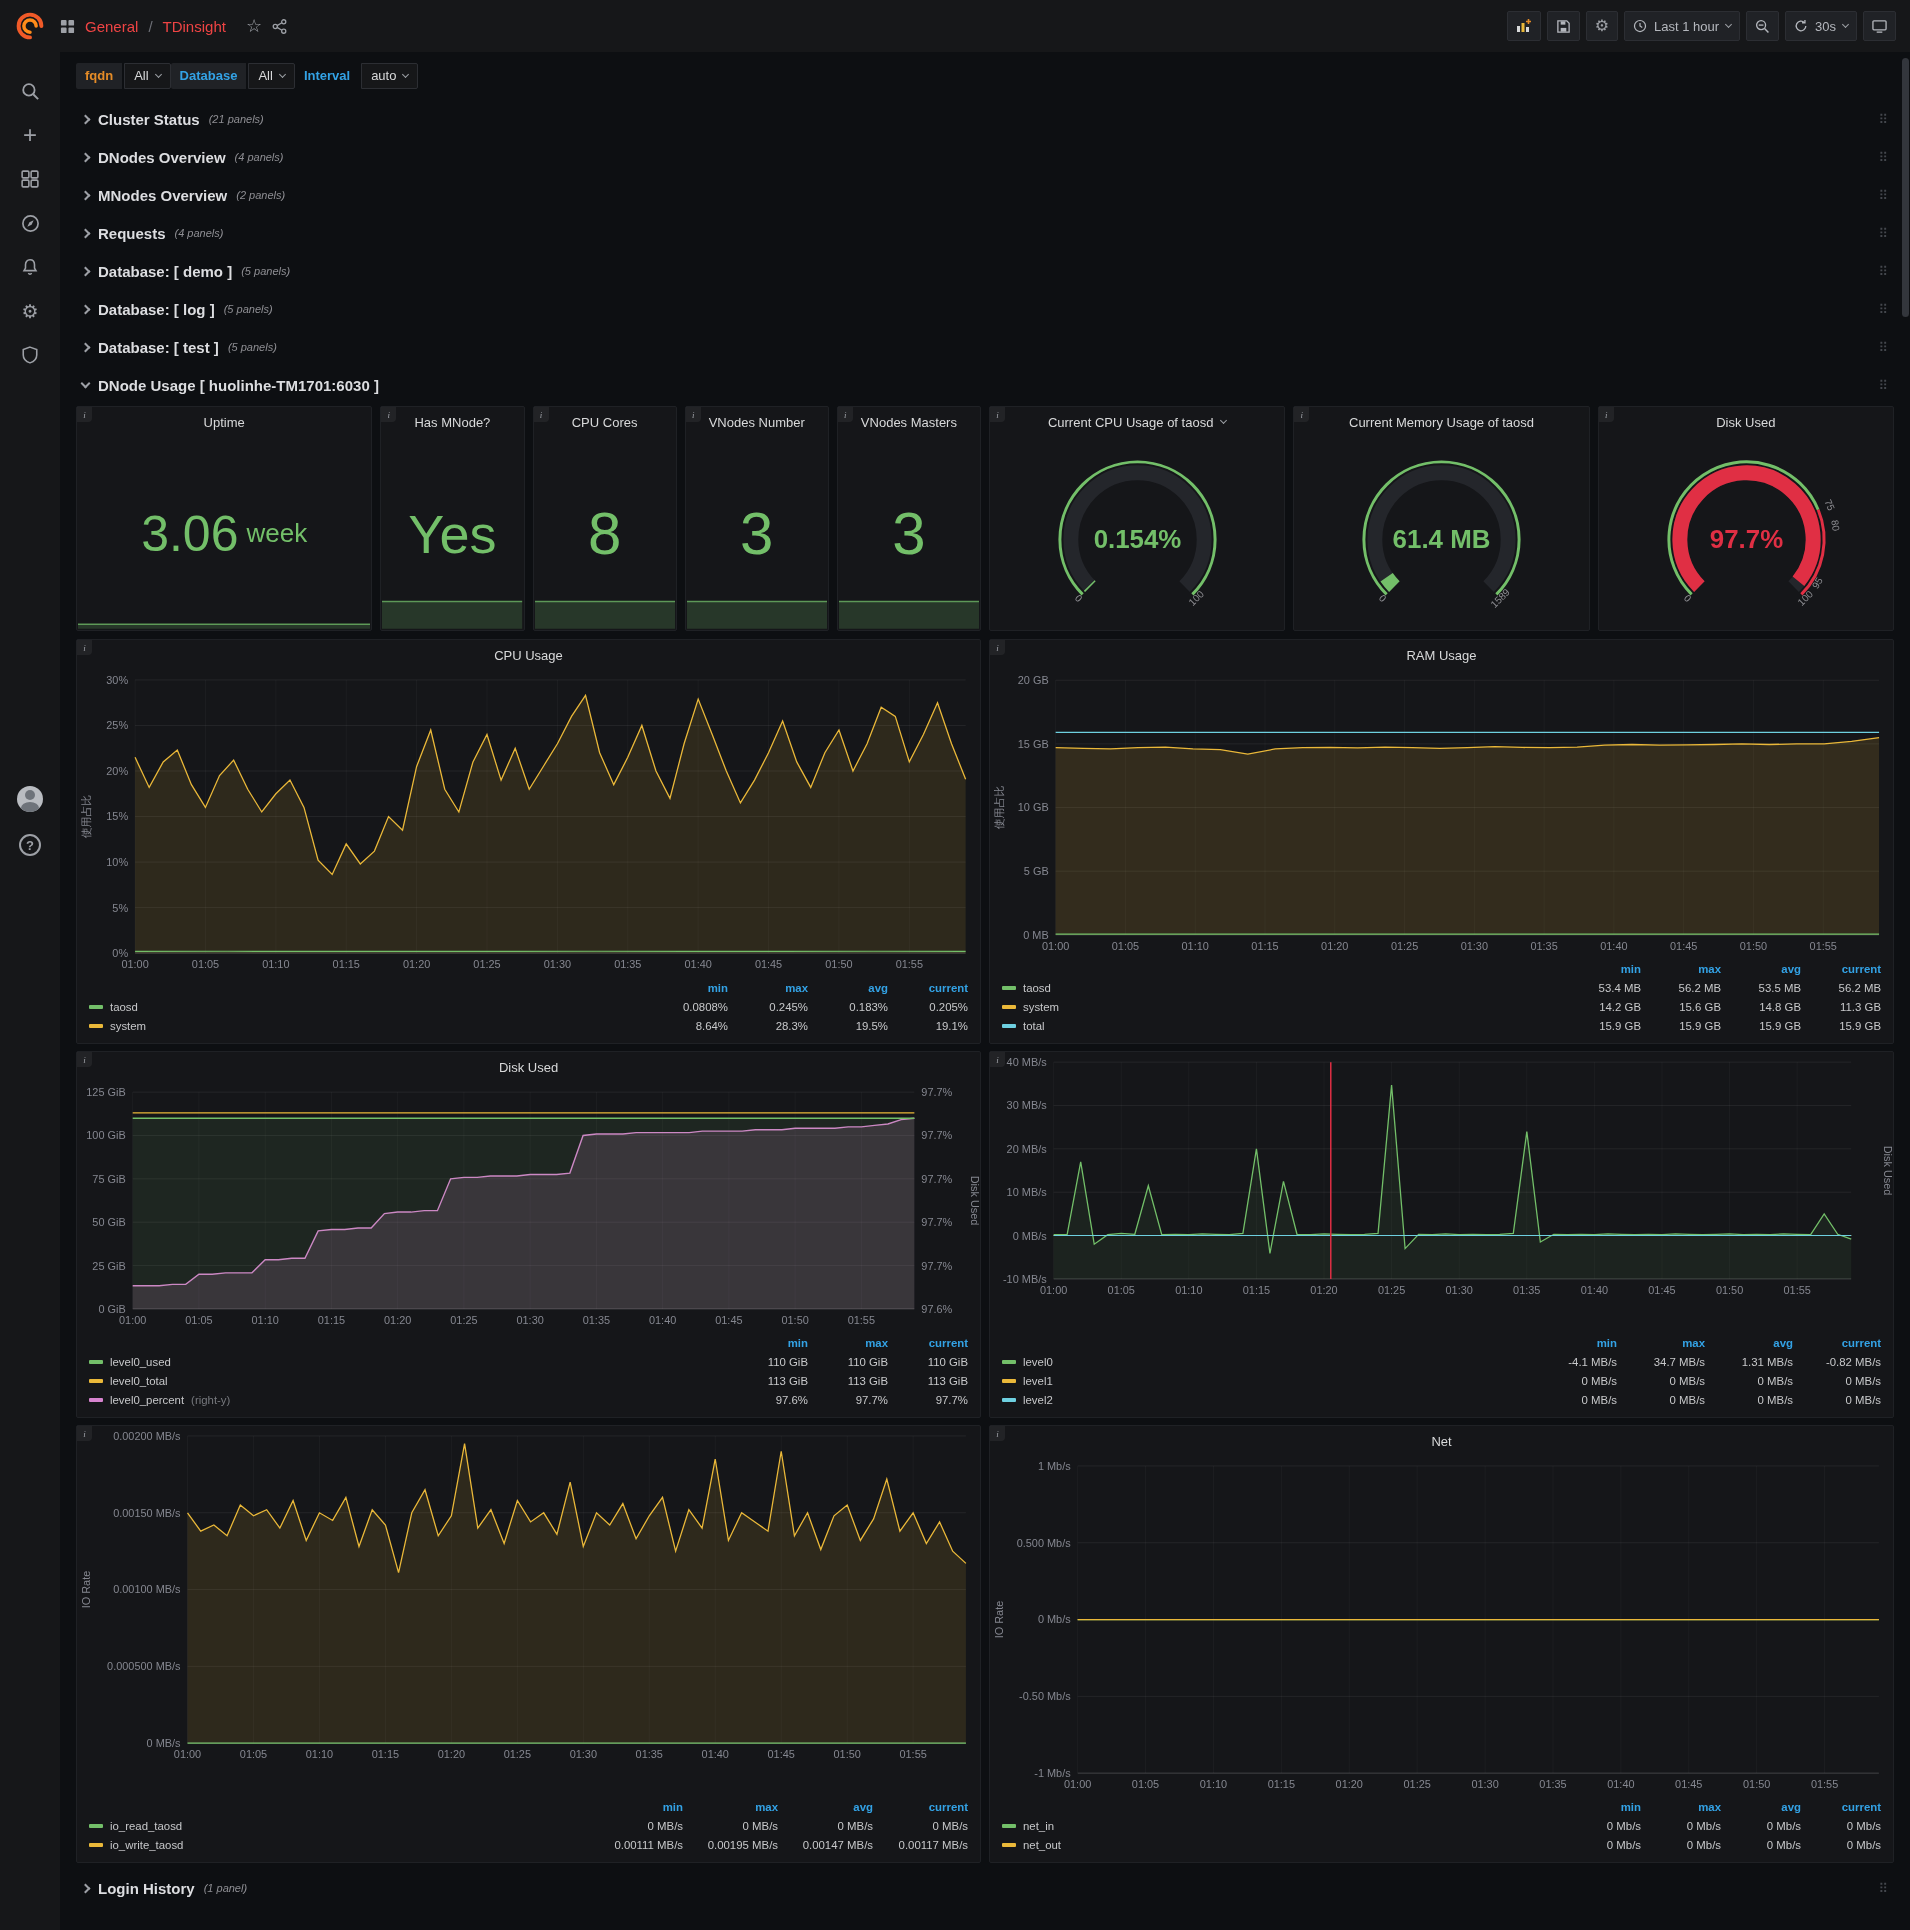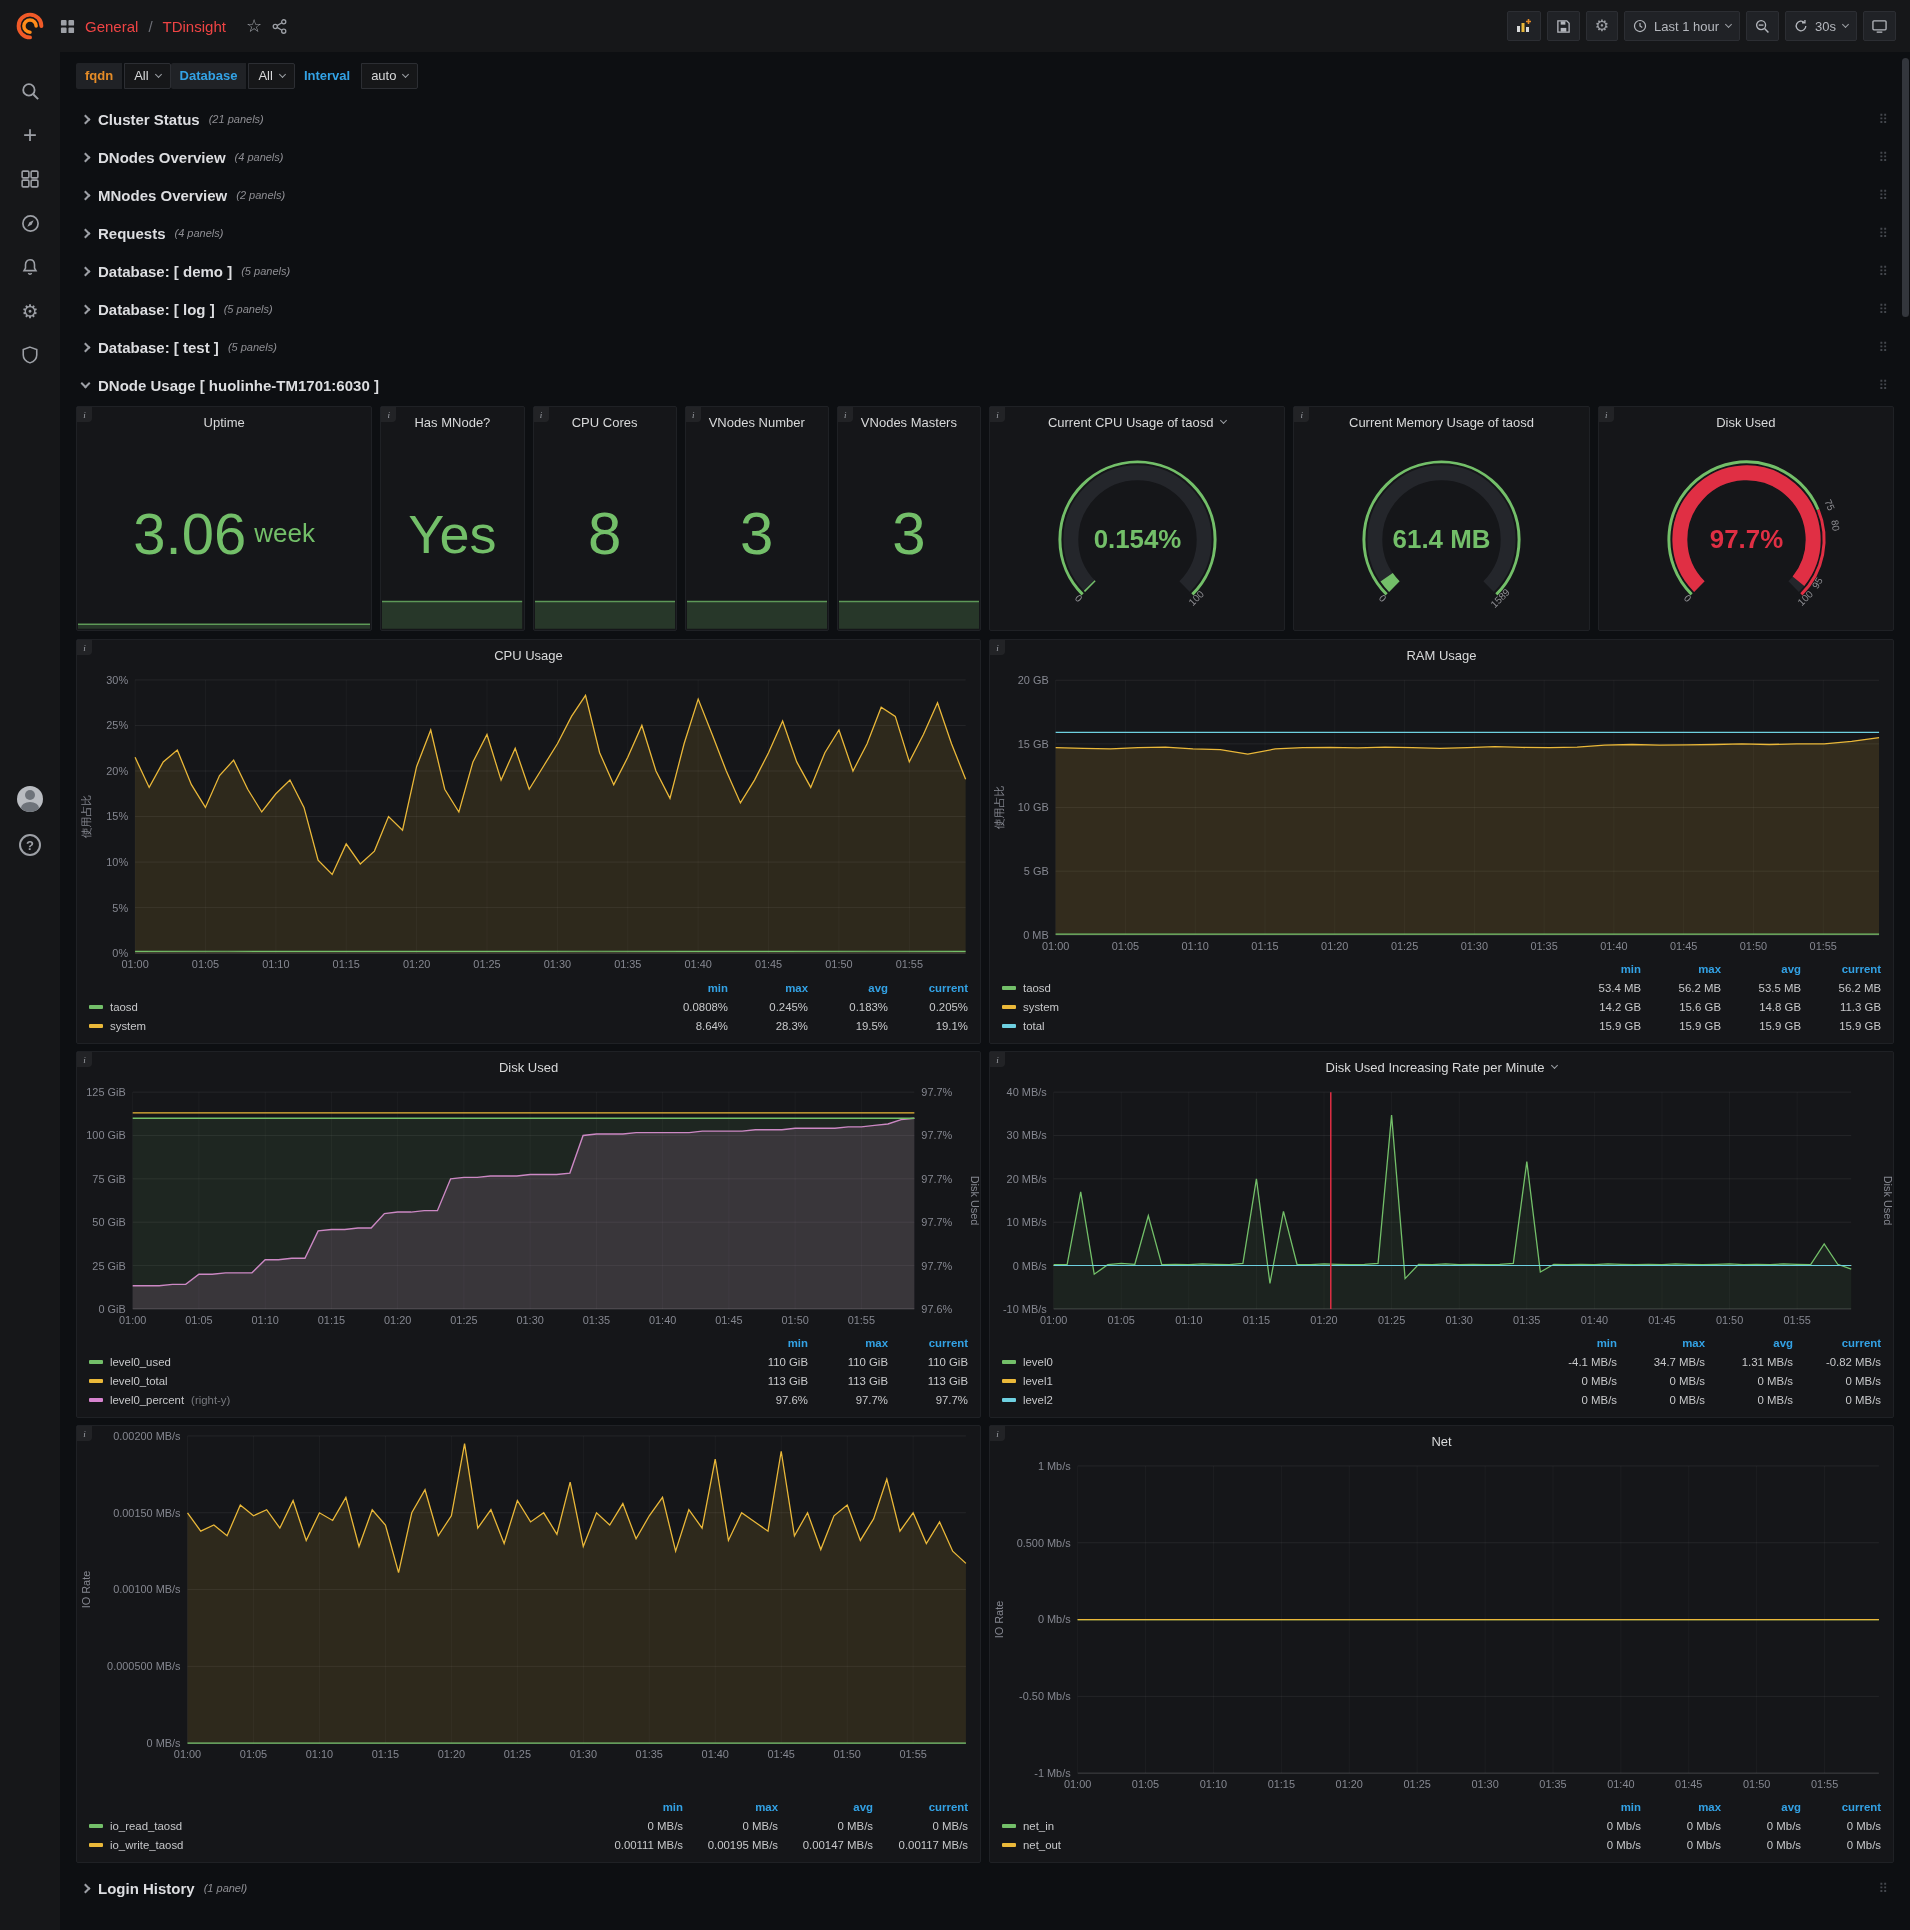--- a/index.html
+++ b/index.html
@@ -46,21 +46,21 @@
 
   
   .panel { background:#151619; border:1px solid #1f2125; border-radius:2px; position:relative; display:flex; flex-direction:column; }
   .corner-info { position:absolute; top:0; left:0; width:15px; height:15px; background:rgba(255,255,255,0.06); color:#9da0a6; font-size:9px; font-style:italic; font-family:"Liberation Serif",serif; display:flex; align-items:center; justify-content:center; border-radius:0 0 4px 0; cursor:pointer; z-index:2; }
   .ptitle { height:30px; display:flex; align-items:center; justify-content:center; gap:8px; font-size:13px; color:#d8d9da; flex:0 0 30px; cursor:pointer; }
 
   .stat-grid { display:grid; grid-template-columns:repeat(24,1fr); gap:8px; height:225px; }
   .sp4 { grid-column:span 4; } .sp2 { grid-column:span 2; }
   .stat-body { flex:1; position:relative; display:flex; align-items:center; justify-content:center; }
   .stat-big { font-size:60px; font-weight:500; color:#73bf69; line-height:1; }
-  .stat-big.uptime { font-size:58px; }
+  .stat-big.uptime { font-size:50px; }
   .stat-big.yes { font-size:54px; }
   .stat-unit { font-size:26px; font-weight:500; color:#73bf69; margin-left:8px; }
   .spark { position:absolute; left:1px; right:1px; bottom:1px; height:46px; width:calc(100% - 2px); }
   .gauge-body { flex:1; position:relative; }
   .gauge-body svg { position:absolute; inset:0; }
 
   .chart-row { display:grid; grid-template-columns:1fr 1fr; gap:8px; margin-top:8px; }
   .h406 { height:404px; } .h368 { height:366px; } .h440 { height:438px; }
   .chart { flex:1; min-height:0; }
   .chart svg { display:block; }
@@ -679,24 +679,20 @@
               <span class="lg-suffix">(right-y)</span>
             </span>
             <span class="lg-val" style="width: 80px;">97.6%</span>
             <span class="lg-val" style="width: 80px;">97.7%</span>
             <span class="lg-val" style="width: 80px;">97.7%</span>
           </div>
         </div>
     </div>
     <div class="panel">
       <div class="corner-info">i</div>
-      <div class="ptitle">
-          <span>Disk Used Increasing Rate per Minute</span>
-          <span class="chev-sm"></span>
-        </div>
       <div class="chart">
           <svg width="903" height="249" viewBox="0 0 908 250">
             <line x1="64" y1="228" x2="866" y2="228" stroke="rgba(255,255,255,0.07)"></line>
             <text x="57" y="232" text-anchor="end" class="tick">-10 MB/s</text>
             <line x1="64" y1="184.4" x2="866" y2="184.4" stroke="rgba(255,255,255,0.07)"></line>
             <text x="57" y="188.4" text-anchor="end" class="tick">0 MB/s</text>
             <line x1="64" y1="140.8" x2="866" y2="140.8" stroke="rgba(255,255,255,0.07)"></line>
             <text x="57" y="144.8" text-anchor="end" class="tick">10 MB/s</text>
             <line x1="64" y1="97.20000000000002" x2="866" y2="97.20000000000002" stroke="rgba(255,255,255,0.07)"></line>
             <text x="57" y="101.20000000000002" text-anchor="end" class="tick">20 MB/s</text>

